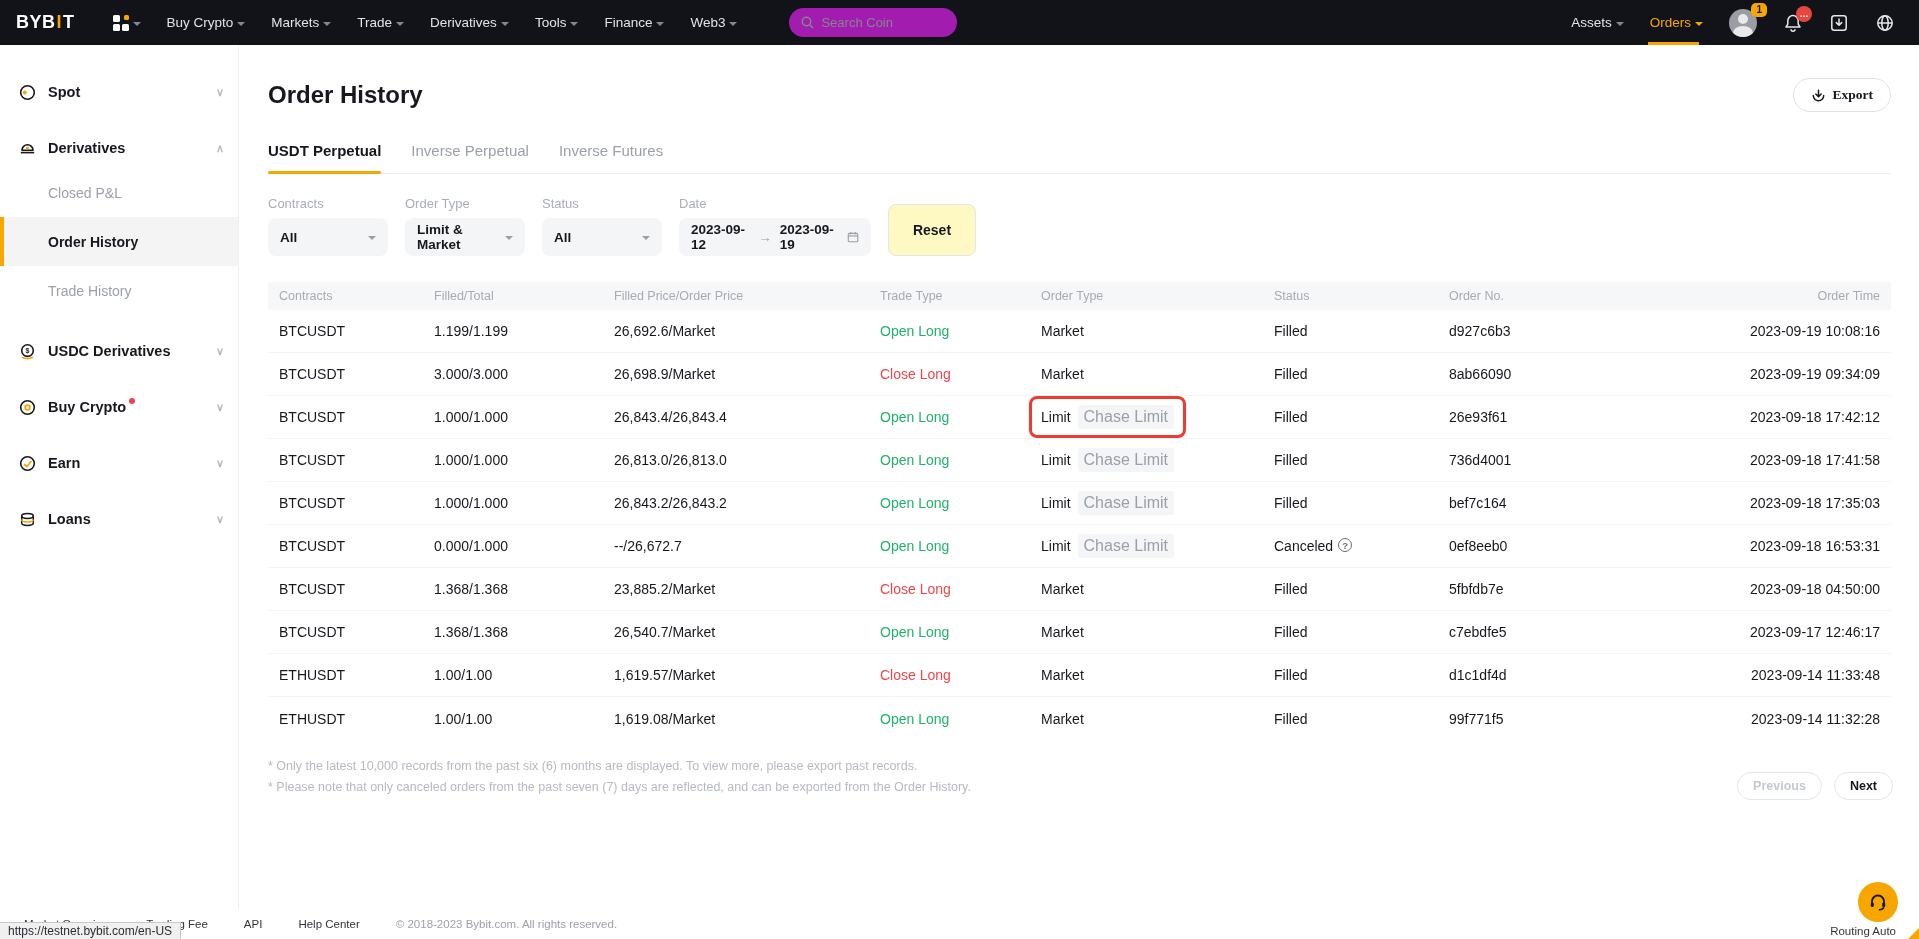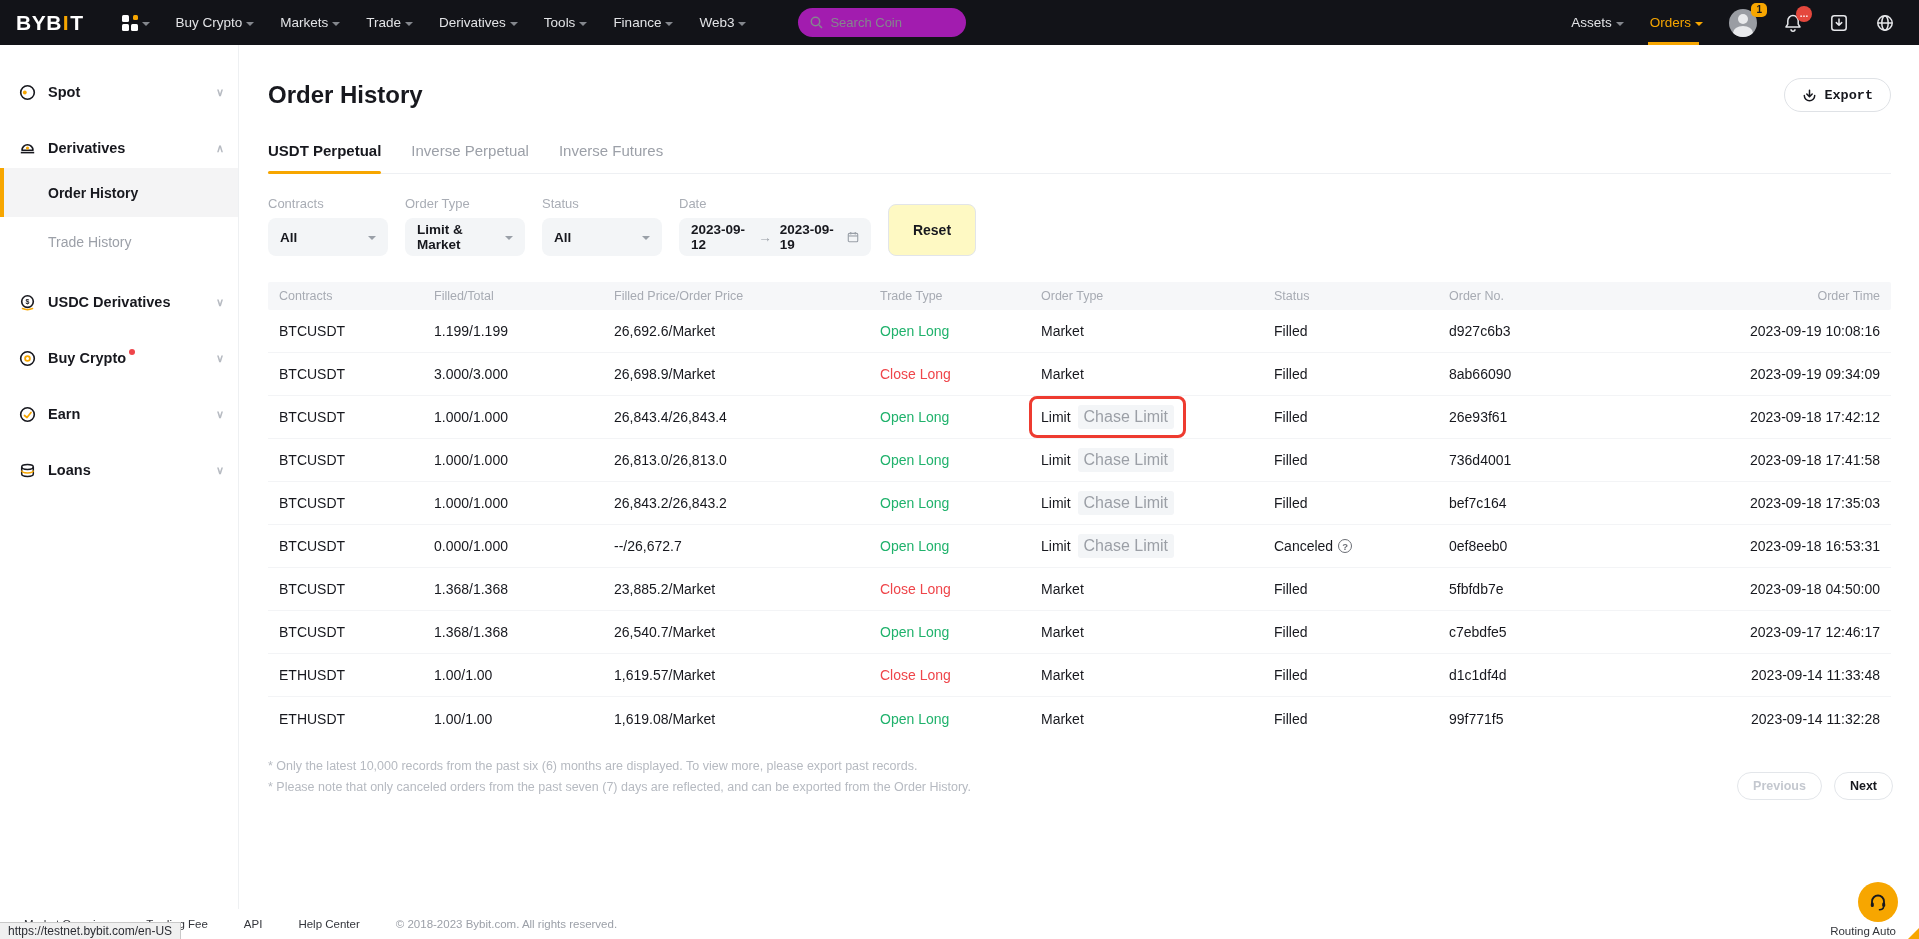--- a/index.html
+++ b/index.html
@@ -4,21 +4,21 @@
 <style>
   * { margin:0; padding:0; box-sizing:border-box; }
   html,body { width:1919px; height:939px; }
   body { position:relative; overflow:hidden; background:#fff;
          font-family:"Liberation Sans", sans-serif; color:#17181e; }
 
   
   .navbar { position:absolute; top:0; left:0; width:100%; height:45px; background:#121318;
             display:flex; align-items:center; z-index:30; }
   .nav-left { display:flex; align-items:center; gap:26px; padding-left:16px; }
-  .logo { font-size:21px; font-weight:800; color:#fff; letter-spacing:.5px; display:flex; align-items:center; }
+  .logo { font-size:18px; font-weight:800; color:#fff; letter-spacing:.5px; display:flex; align-items:center; }
   .logo .logo-i { color:#f7a600; margin:0 1px; }
   .grid-icon { display:grid; grid-template-columns:7px 7px; grid-template-rows:7px 7px; gap:2px; margin-left:12px; }
   .grid-icon i { background:#fff; border-radius:1.5px; }
   .grid-icon i.orange { background:#f7a600; width:5px; height:5px; align-self:start; justify-self:end; }
   .nav-item { color:#e2e3e6; font-size:13.5px; display:flex; align-items:center; gap:4px; cursor:pointer; white-space:nowrap; }
   .caret { width:0; height:0; border-left:4px solid transparent; border-right:4px solid transparent;
            border-top:4px solid #84878d; margin-top:2px; }
   .caret.orange { border-top-color:#f7a600; }
   .search-box { display:flex; align-items:center; gap:7px; background:#a21caf; border-radius:15px;
                 height:29px; width:168px; padding:0 12px; margin-left:26px; }
@@ -53,21 +53,21 @@
   .side-sub-item.active { background:#f4f4f5; color:#17181e; font-weight:700; }
   .side-sub-item.active::before { content:""; position:absolute; left:0; top:0; bottom:0; width:4px; background:#f7a600; }
   .red-dot { width:6px; height:6px; background:#ef454a; border-radius:50%; margin:-12px 0 0 3px; }
 
   
   .main { position:absolute; top:45px; left:240px; right:0; bottom:0; background:#fff; }
   .page-head { display:flex; align-items:center; justify-content:space-between; margin:33px 28px 0; }
   .page-title { font-size:24px; font-weight:700; }
   .export-btn { display:flex; align-items:center; gap:7px; height:34px; padding:0 17px; border:1px solid #dfe2e6;
                 border-radius:17px; background:#fff; font-size:13.5px; font-weight:700; cursor:pointer; color:#17181e;
-                font-family:Liberation Mono, monospace; }
+                font-family:Liberation Serif, serif; }
 
   .tabs { display:flex; gap:30px; margin:30px 28px 0; border-bottom:1px solid #eef0f3; }
   .tab { font-size:15px; color:#9ca0a8; padding-bottom:14px; position:relative; cursor:pointer; }
   .tab.active { color:#17181e; font-weight:700; }
   .tab.active::after { content:""; position:absolute; left:0; right:0; bottom:-1px; height:3px; background:#f7a600; border-radius:2px; }
 
   .filters { display:flex; align-items:flex-end; gap:17px; margin:22px 28px 0; }
   .fgroup { display:flex; flex-direction:column; gap:7px; }
   .flabel { font-size:13px; color:#a9adb5; }
   .fcontrol { background:#f3f5f7; border-radius:8px; height:38px; display:flex; align-items:center;
@@ -84,21 +84,21 @@
   .thead { background:#f6f7f9; height:28px; color:#a7abb3; font-size:12.5px; border-radius:2px; }
   .thead .right, .trow .right { text-align:right; }
   .trow { height:43px; font-size:14px; border-bottom:1px solid #f3f4f6; }
   .trow:last-child { border-bottom:none; }
   .ot-wrap { position:relative; display:inline-flex; align-items:center; gap:7px; }
   .tag { background:#f3f5f7; color:#9b9fa6; font-size:16px; padding:3px 6px; border-radius:3px; white-space:nowrap; }
   .hl-box { position:absolute; left:-12px; right:-12px; top:-9px; bottom:-9px; border:3px solid #ee3b30;
             border-radius:8px; pointer-events:none; }
   .info-icon { display:inline-flex; width:14px; height:14px; border:1.3px solid #6b6e75; border-radius:50%;
                color:#6b6e75; font-size:9.5px; align-items:center; justify-content:center; margin-left:5px; font-weight:700; }
-  .status-cell { display:flex; align-items:center; }
+  .status-cell { display:flex; align-items:flex-start; }
 
   .notes { margin:16px 28px 0; font-size:12.5px; color:#b6bac1; line-height:21px; }
 
   .pagination { position:absolute; top:727px; right:26px; display:flex; gap:12px; }
   .pg-btn { height:28px; border-radius:14px; border:1px solid #e3e6ea; background:#fff; font-size:12.5px; font-weight:700;
             padding:0 15px; font-family:"Liberation Sans",sans-serif; }
   .pg-prev { color:#c4c8cf; }
   .pg-next { color:#17181e; cursor:pointer; }
 
   
@@ -217,20 +217,21 @@
       <svg width="19" height="19" viewBox="0 0 19 19">
           <path d="M4 11.2 a5.5 5.5 0 0 1 11 0 z" fill="none" stroke="#17181e" stroke-width="1.6" stroke-linejoin="round"></path>
           <line x1="2.8" y1="13.6" x2="16.2" y2="13.6" stroke="#17181e" stroke-width="1.6"></line>
           <circle cx="9.5" cy="9" r="1.6" fill="#f7a600"></circle>
         </svg>
     </span>
     <span>Derivatives</span>
     <span class="chev">∧</span>
   </div>
   <div class="side-sub">
+    <div class="side-sub-item">Closed P&amp;L</div>
     <div class="side-sub-item active">Order History</div>
     <div class="side-sub-item">Trade History</div>
   </div>
   <div class="side-item">
     <span class="ico">
       <svg width="19" height="19" viewBox="0 0 19 19">
           <circle cx="9.5" cy="8.6" r="5.8" fill="none" stroke="#17181e" stroke-width="1.6"></circle>
           <path d="M4.5 15.6 a7 3 0 0 0 10 0" fill="none" stroke="#f7a600" stroke-width="1.6" stroke-linecap="round"></path>
           <text x="9.5" y="11" text-anchor="middle" font-size="7" font-weight="bold" fill="#17181e">$</text>
         </svg>

